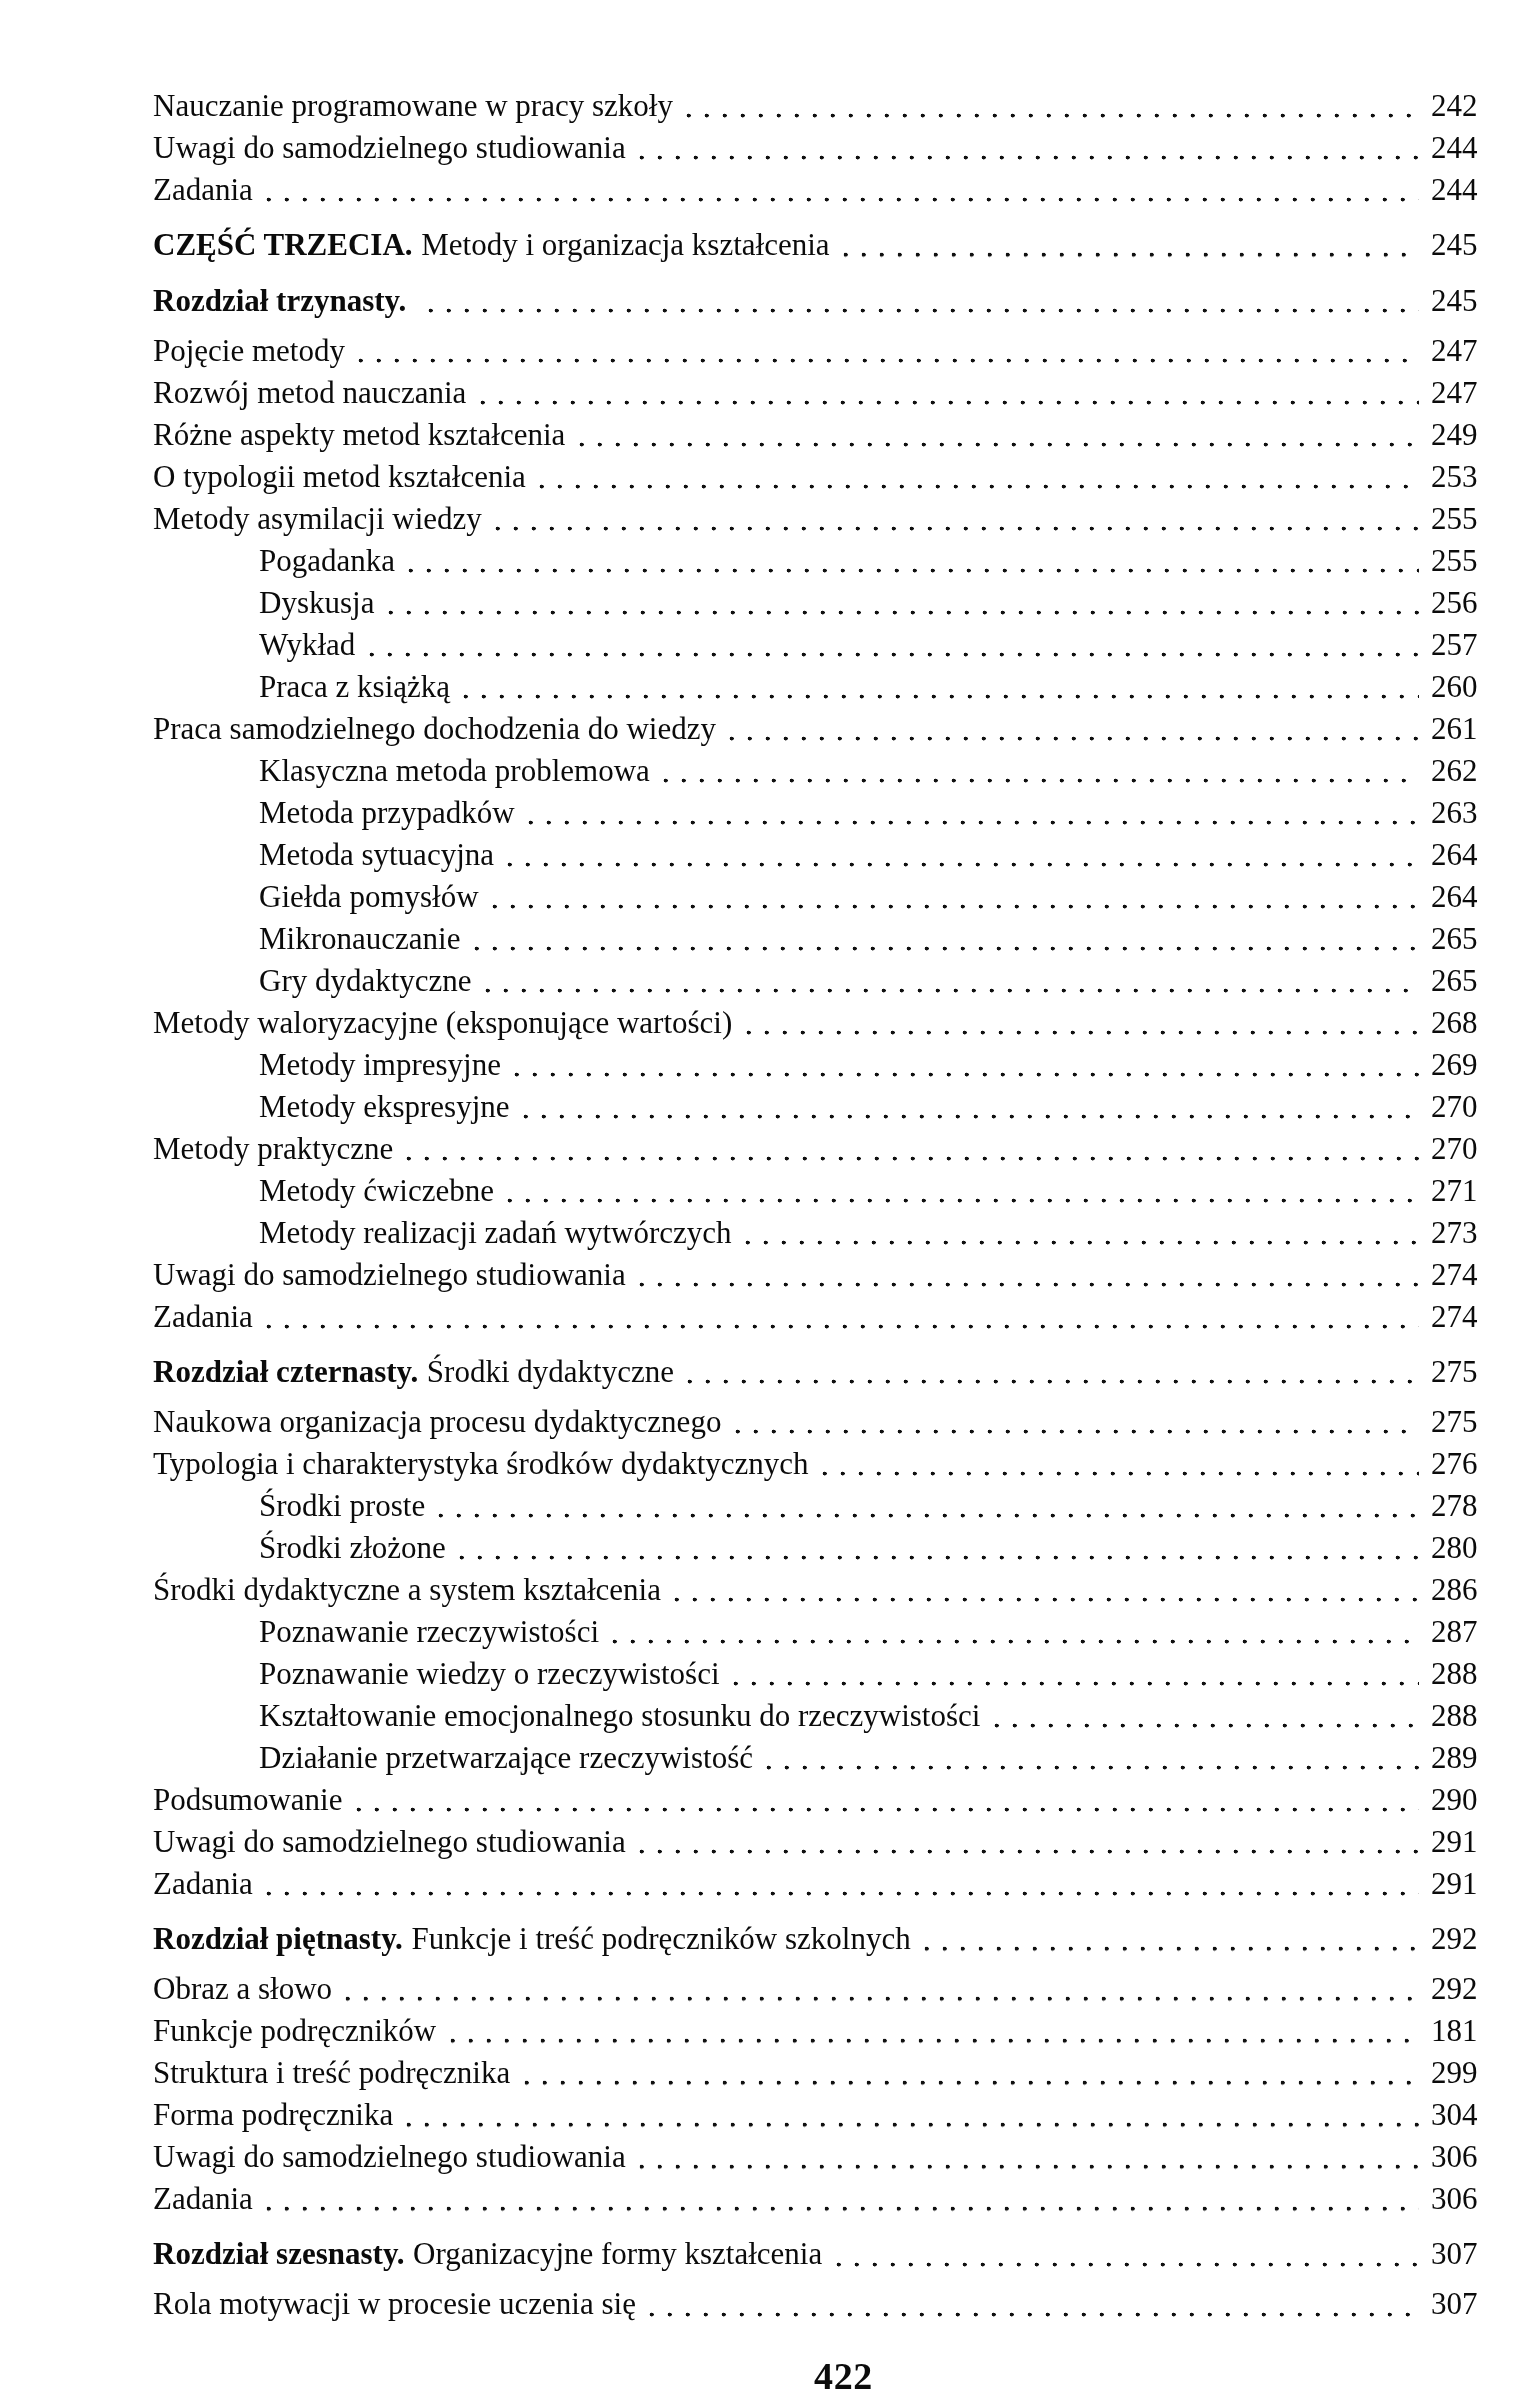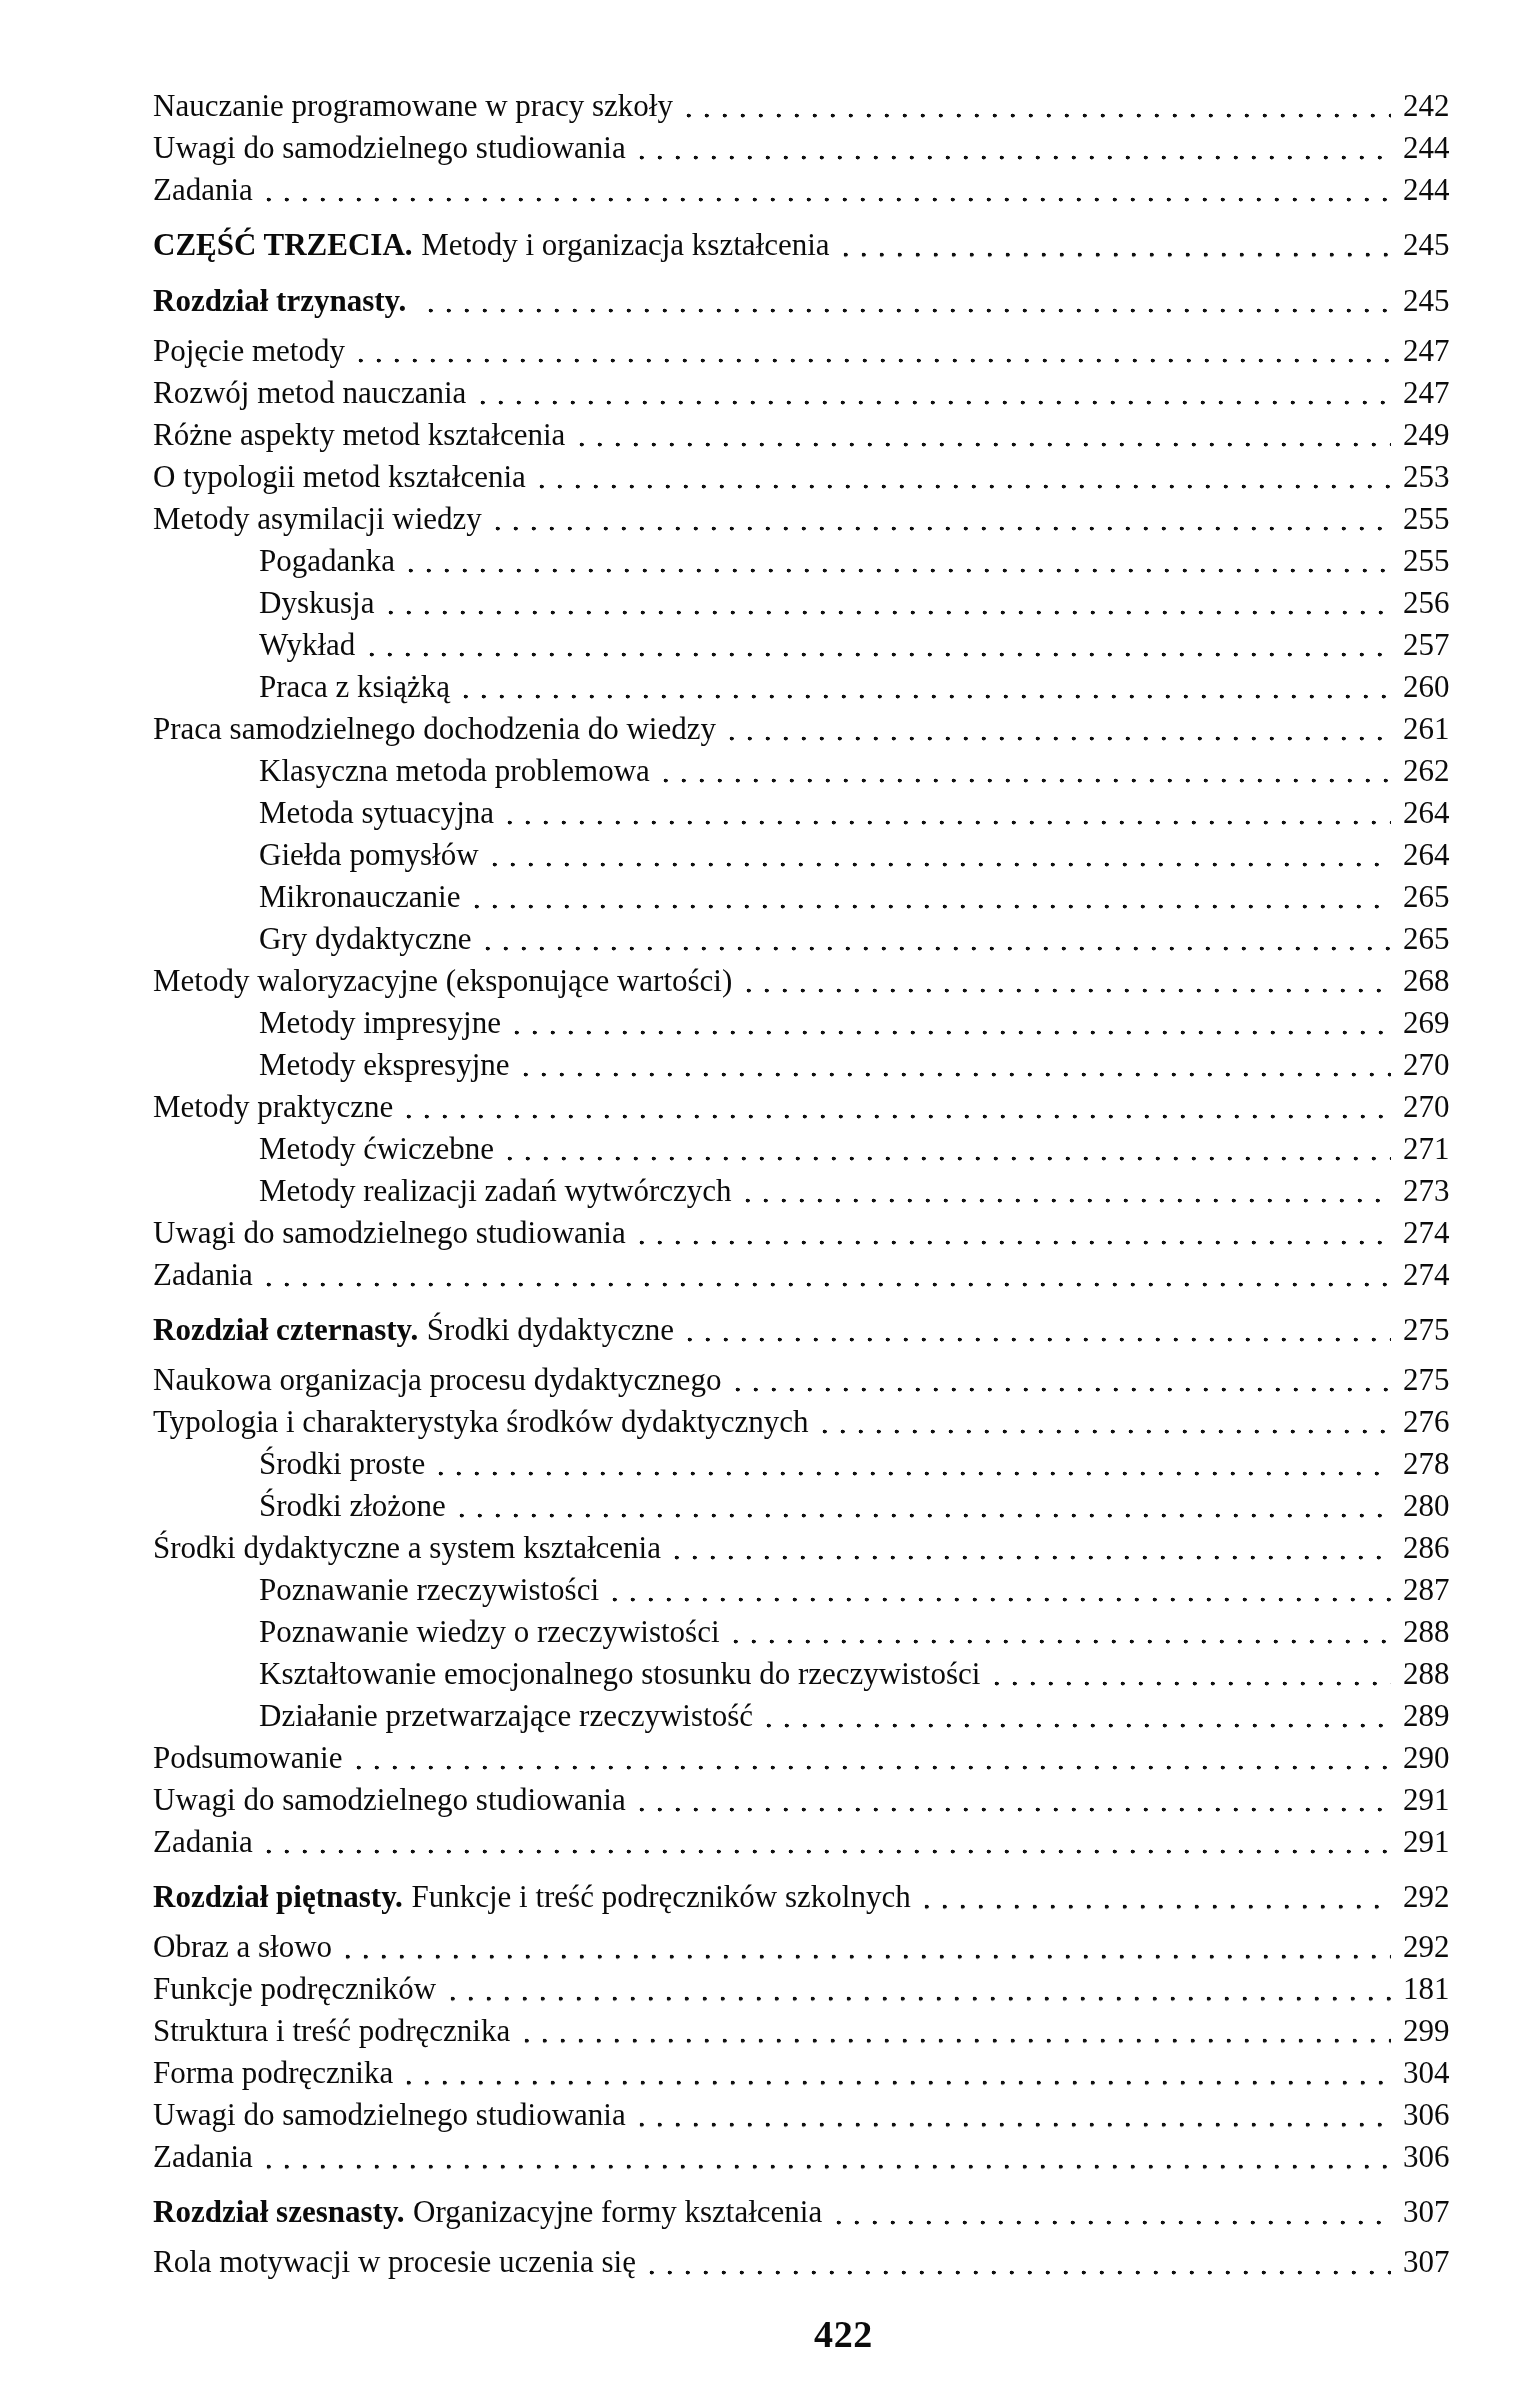--- a/index.html
+++ b/index.html
@@ -9,21 +9,21 @@
   }
   body {
     width: 1534px;
     height: 2401px;
     font-family: "Liberation Serif", "DejaVu Serif", serif;
     color: #0b0b0b;
     position: relative;
     overflow: hidden;
   }
   .toc {
-    padding: 85px 70px 0 153px;
+    padding: 85px 42px 0 153px;
   }
   .row {
     display: flex;
     align-items: baseline;
     font-size: 31px;
     line-height: 42px;
     white-space: nowrap;
   }
   .row.v-sub { padding-left: 106px; }
   .row.v-part, .row.v-chapter { margin-top: 13.3px; margin-bottom: 8px; }
@@ -146,20 +146,26 @@
     <span class="pagenum">261</span>
   </div>
     <div class="row v-sub">
     <span class="prefix"></span>
       <span class="label">Klasyczna metoda problemowa</span>
     <span class="leader"></span>
     <span class="pagenum">262</span>
   </div>
     <div class="row v-sub">
     <span class="prefix"></span>
+      <span class="label">Metoda przypadków</span>
+    <span class="leader"></span>
+    <span class="pagenum">263</span>
+  </div>
+    <div class="row v-sub">
+    <span class="prefix"></span>
       <span class="label">Metoda sytuacyjna</span>
     <span class="leader"></span>
     <span class="pagenum">264</span>
   </div>
     <div class="row v-sub">
     <span class="prefix"></span>
       <span class="label">Giełda pomysłów</span>
     <span class="leader"></span>
     <span class="pagenum">264</span>
   </div>

